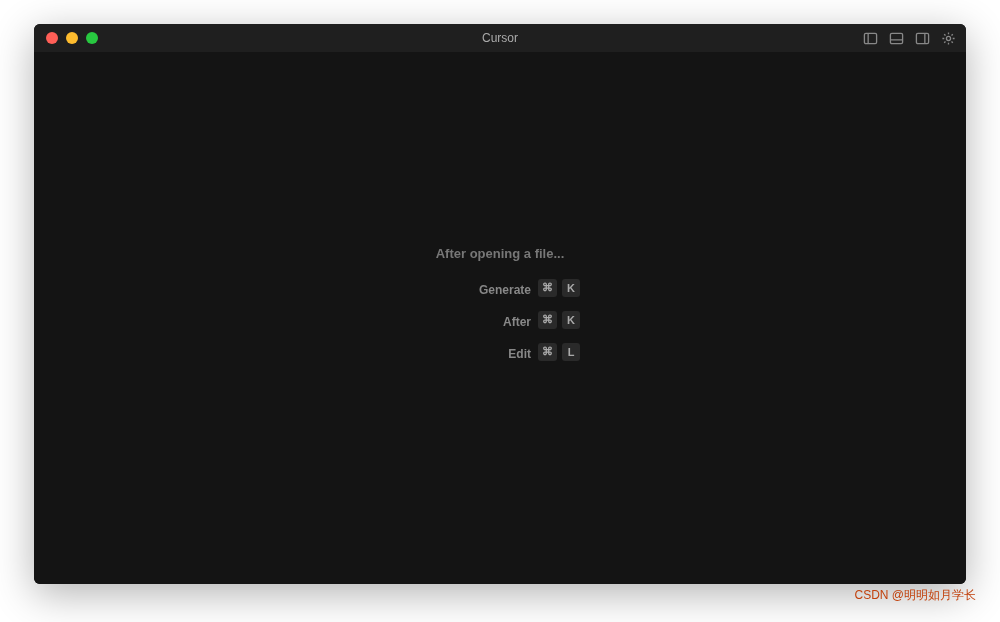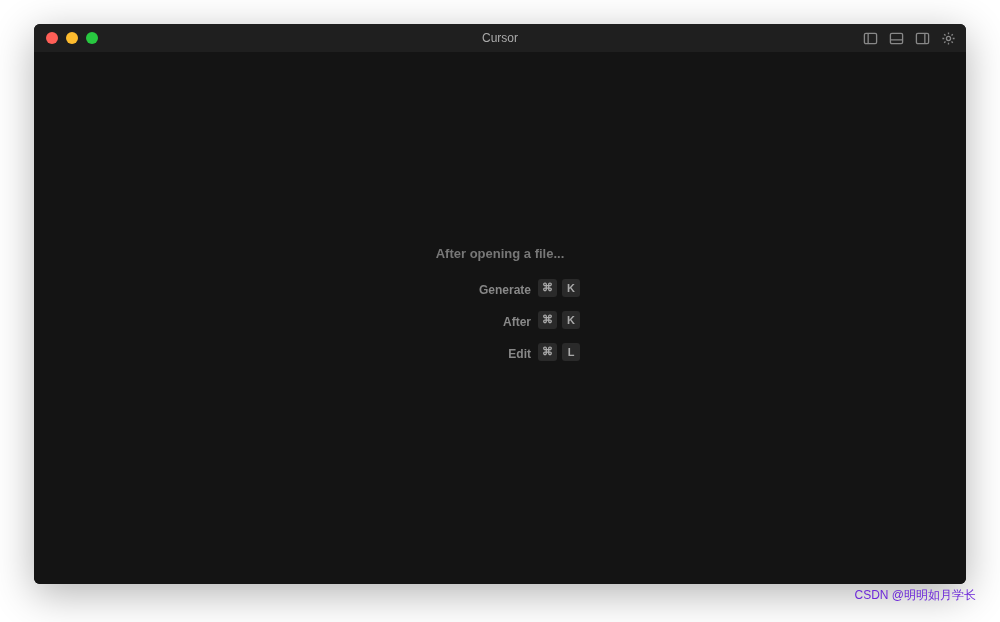--- a/index.html
+++ b/index.html
@@ -126,21 +126,21 @@
       font-size: 11px;
       display: flex;
       align-items: center;
       justify-content: center;
       font-family: -apple-system, sans-serif;
     }
     .watermark {
       position: absolute;
       bottom: 18px;
       right: 24px;
-      color: #6d28d9;
+      color: #c2410c;
       font-size: 12px;
       font-family: sans-serif;
       margin-top: 20px;
     }
   </style>
 </head>
 <body>
 
 <div class="window">
   <div class="titlebar">

